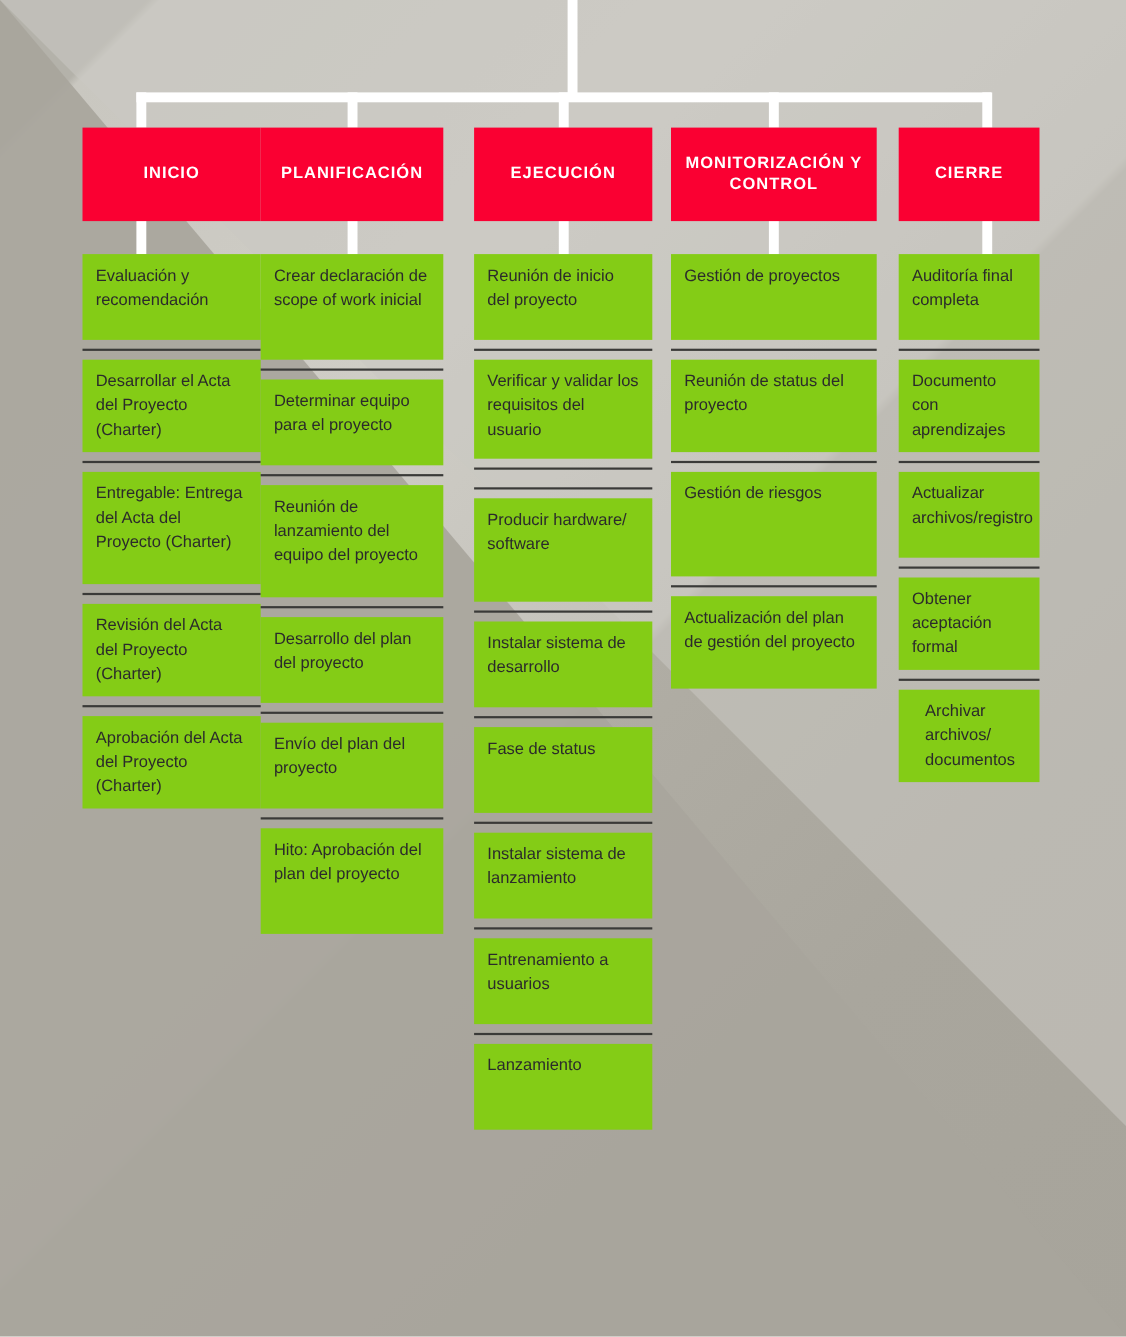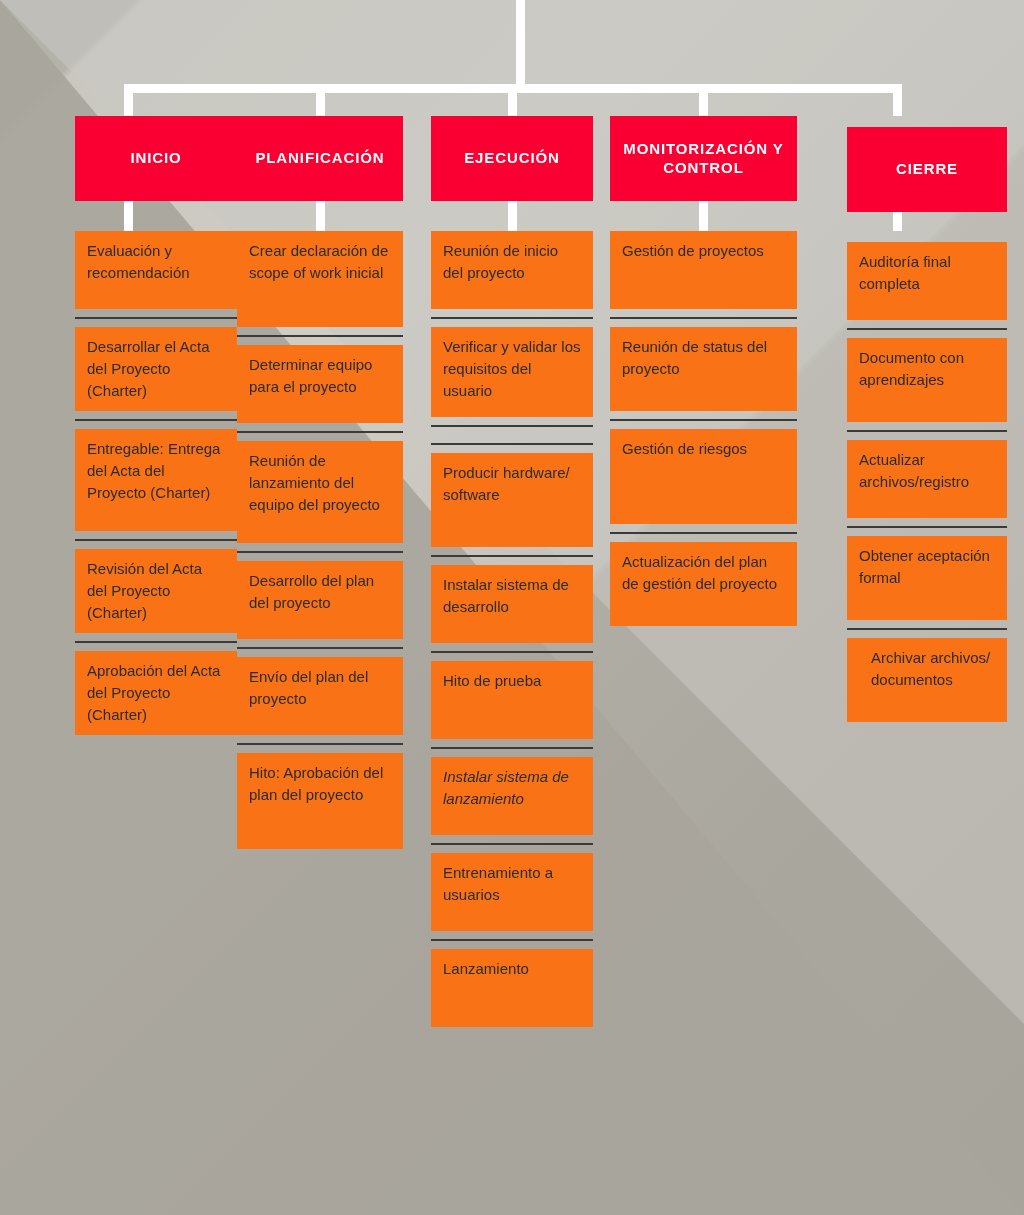--- a/index.html
+++ b/index.html
@@ -64,21 +64,21 @@
     line-height:1.25;
   }
   .col-items { margin-top:30px; }
   .item-sep {
     height:2px;
     background:#3a3a38;
     margin:0 0 0 0;
   }
   .item-gap { height:8px; }
   .item-box {
-    background:#f97316;
+    background:#84cc16;
     color:#2b2b2b;
     font-size:15px;
     line-height:1.45;
     padding:9px 11px 9px 12px;
     overflow:hidden;
   }
 </style>
 </head>
 <body>
 
@@ -169,25 +169,25 @@
           <div class="item-sep"></div>
           <div class="item-gap"></div>
           <div class="item-box" style="height: 94px;">Producir hardware/ software</div>
           <div class="item-gap"></div>
           <div class="item-sep"></div>
           <div class="item-gap"></div>
           <div class="item-box" style="height: 78px;">Instalar sistema de desarrollo</div>
           <div class="item-gap"></div>
           <div class="item-sep"></div>
           <div class="item-gap"></div>
-          <div class="item-box" style="height: 78px;">Hito de prueba</div>
-          <div class="item-gap"></div>
-          <div class="item-sep"></div>
-          <div class="item-gap"></div>
-          <div class="item-box" style="height: 78px; font-style: italic;">Instalar sistema de lanzamiento</div>
+          <div class="item-box" style="height: 78px;">Fase de status</div>
+          <div class="item-gap"></div>
+          <div class="item-sep"></div>
+          <div class="item-gap"></div>
+          <div class="item-box" style="height: 78px;">Instalar sistema de lanzamiento</div>
           <div class="item-gap"></div>
           <div class="item-sep"></div>
           <div class="item-gap"></div>
           <div class="item-box" style="height: 78px;">Entrenamiento a usuarios</div>
           <div class="item-gap"></div>
           <div class="item-sep"></div>
           <div class="item-gap"></div>
           <div class="item-box" style="height: 78px;">Lanzamiento</div>
         </div>
       </div>
@@ -202,21 +202,21 @@
           <div class="item-gap"></div>
           <div class="item-sep"></div>
           <div class="item-gap"></div>
           <div class="item-box" style="height: 95px;">Gestión de riesgos</div>
           <div class="item-gap"></div>
           <div class="item-sep"></div>
           <div class="item-gap"></div>
           <div class="item-box" style="height: 84px;">Actualización del plan de gestión del proyecto</div>
         </div>
       </div>
-      <div class="column" style="left: 847px; width: 160px; margin-top: 11px;">
+      <div class="column" style="left: 817px; width: 128px;">
         <div class="col-header">CIERRE</div>
         <div class="col-items">
           <div class="item-box" style="height: 78px;">Auditoría final completa</div>
           <div class="item-gap"></div>
           <div class="item-sep"></div>
           <div class="item-gap"></div>
           <div class="item-box" style="height: 84px;">Documento con aprendizajes</div>
           <div class="item-gap"></div>
           <div class="item-sep"></div>
           <div class="item-gap"></div>

